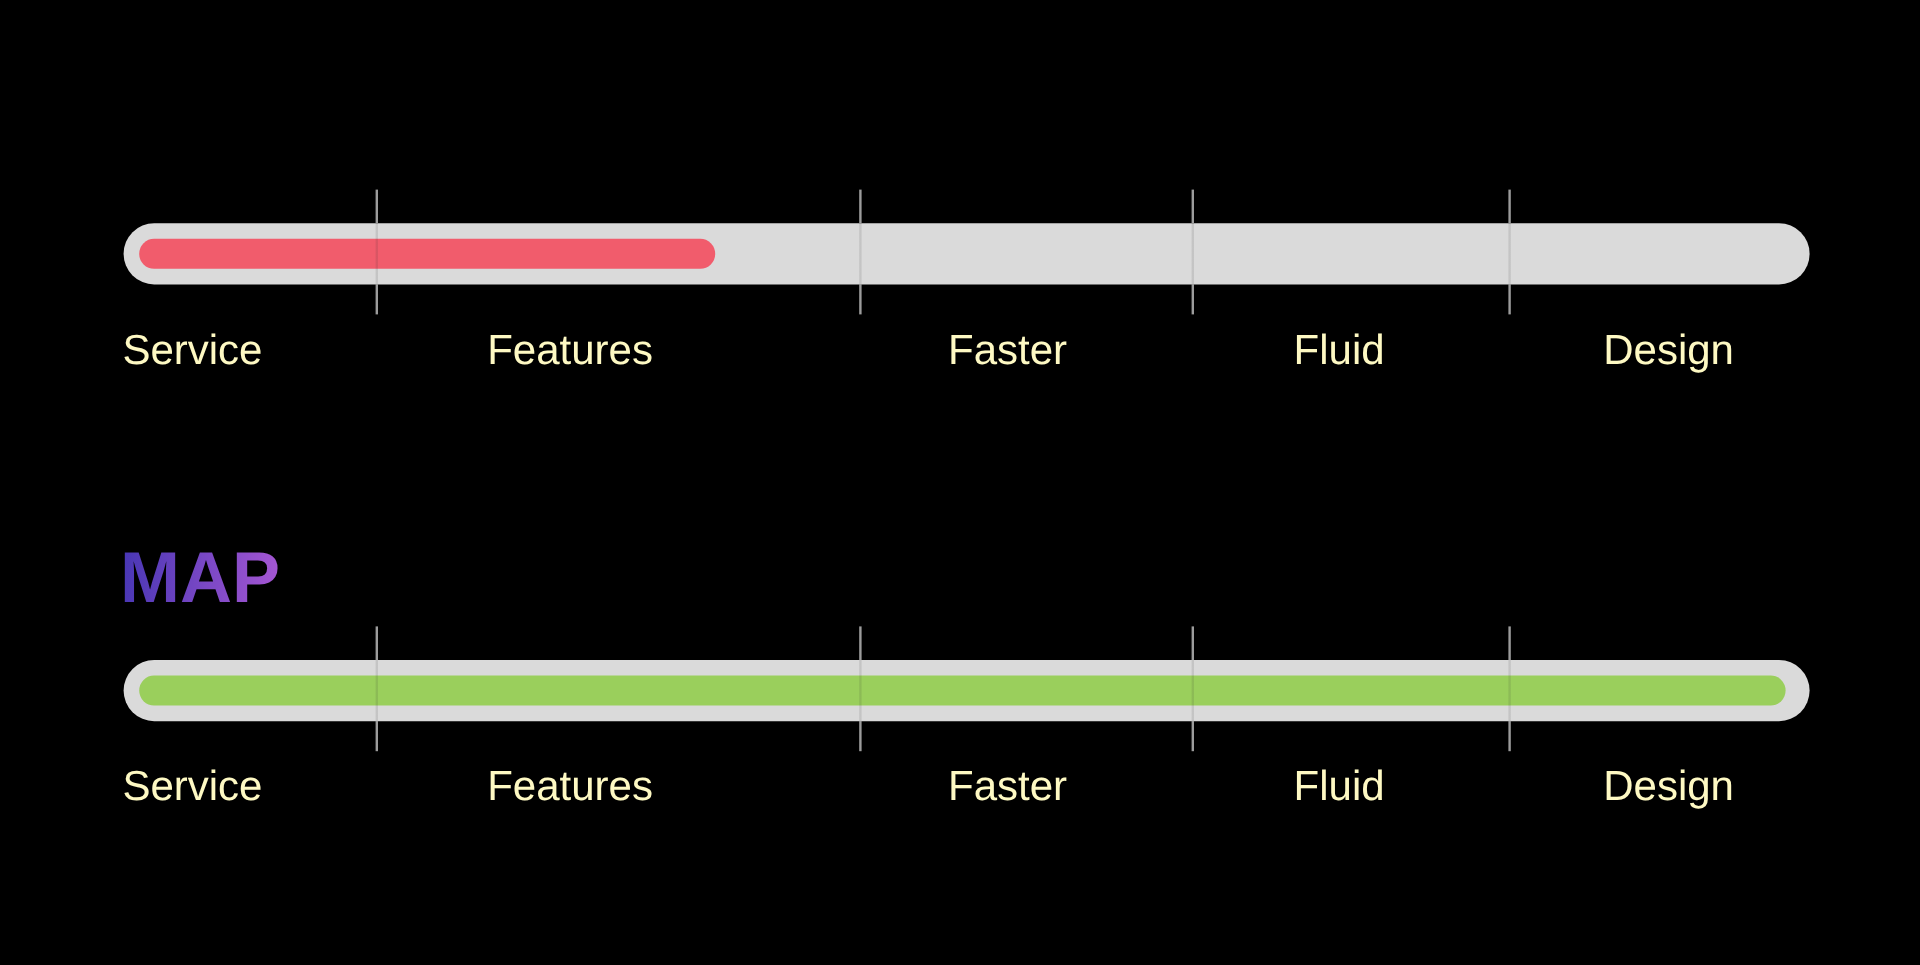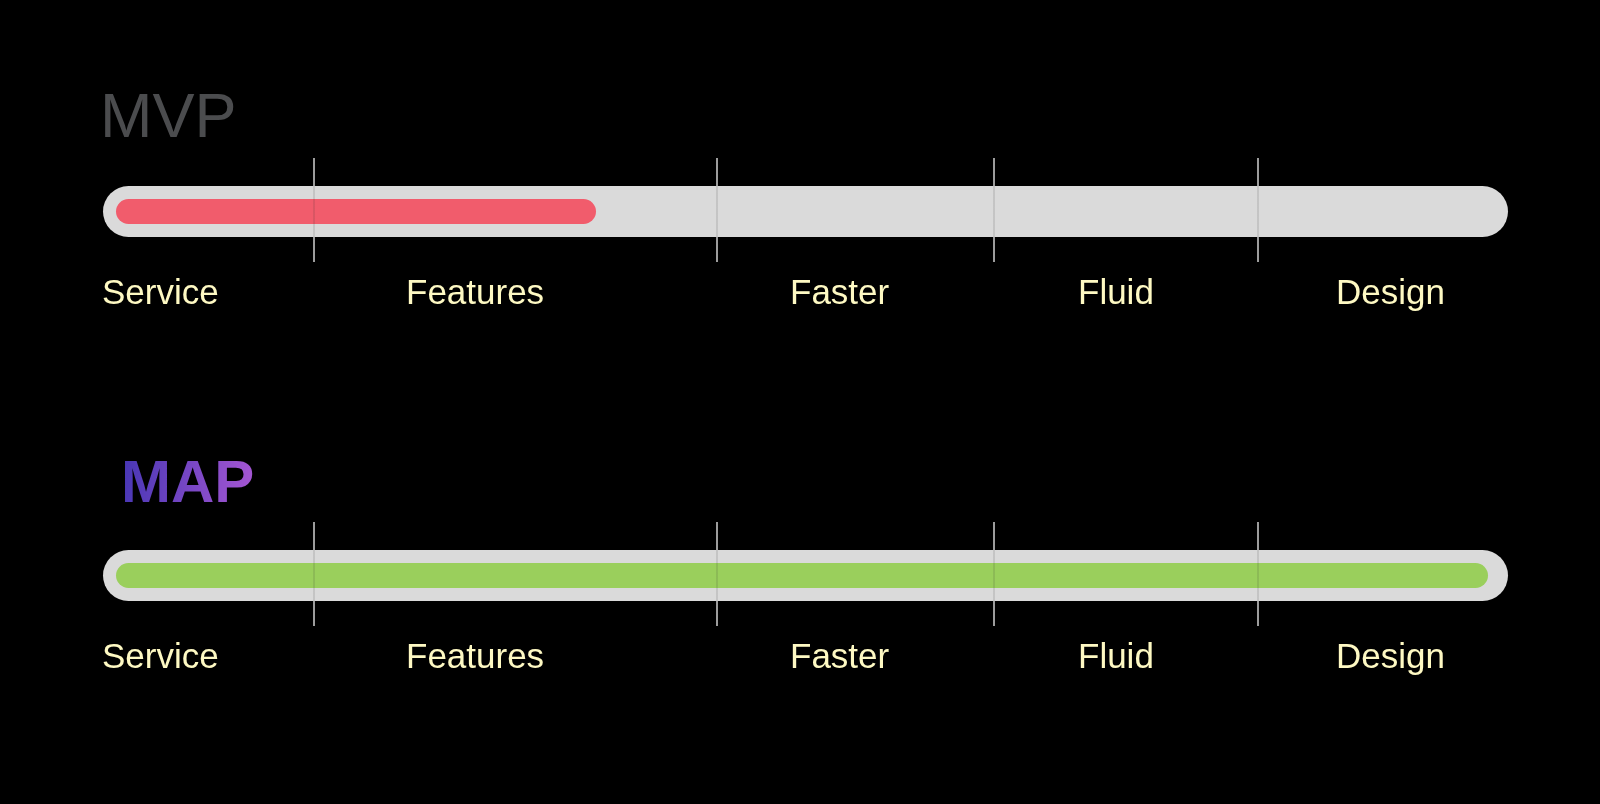--- a/index.html
+++ b/index.html
@@ -72,35 +72,34 @@
     color: #fef9c3;
     white-space: nowrap;
     z-index: 4;
   }
 </style>
 </head>
 <body>
 
 <div class="canvas">
   <section class="bar-group" id="group-0" style="top:0px">
-      <div class="bar-title" style="color: rgb(75, 76, 78);">MVP</div>
       <div class="track" style="background: rgb(218, 218, 218);"></div>
       <div class="fill" style="background: rgb(241, 92, 108); width: 480px;"></div>
       <div class="tick" style="left: 313px; background: linear-gradient(rgb(156, 156, 156) 0%, rgb(156, 156, 156) 26.9%, rgba(40, 40, 40, 0.12) 26.9%, rgba(40, 40, 40, 0.12) 76%, rgb(156, 156, 156) 76%, rgb(156, 156, 156) 100%);"></div>
       <div class="tick" style="left: 716px; background: linear-gradient(rgb(156, 156, 156) 0%, rgb(156, 156, 156) 26.9%, rgba(40, 40, 40, 0.12) 26.9%, rgba(40, 40, 40, 0.12) 76%, rgb(156, 156, 156) 76%, rgb(156, 156, 156) 100%);"></div>
       <div class="tick" style="left: 993px; background: linear-gradient(rgb(156, 156, 156) 0%, rgb(156, 156, 156) 26.9%, rgba(40, 40, 40, 0.12) 26.9%, rgba(40, 40, 40, 0.12) 76%, rgb(156, 156, 156) 76%, rgb(156, 156, 156) 100%);"></div>
       <div class="tick" style="left: 1257px; background: linear-gradient(rgb(156, 156, 156) 0%, rgb(156, 156, 156) 26.9%, rgba(40, 40, 40, 0.12) 26.9%, rgba(40, 40, 40, 0.12) 76%, rgb(156, 156, 156) 76%, rgb(156, 156, 156) 100%);"></div>
       <div class="axis-label" style="left: 102px;">Service</div>
       <div class="axis-label" style="left: 406px;">Features</div>
       <div class="axis-label" style="left: 790px;">Faster</div>
       <div class="axis-label" style="left: 1078px;">Fluid</div>
       <div class="axis-label" style="left: 1336px;">Design</div>
     </section>
   <section class="bar-group" id="group-1" style="top:364px">
-      <div class="bar-title gradient" style="background-image: linear-gradient(95deg, rgb(70, 54, 180), rgb(167, 87, 211)); margin-left: 21px;">MAP</div>
+      <div class="bar-title gradient" style="background-image: linear-gradient(95deg, rgb(70, 54, 180), rgb(167, 87, 211));">MAP</div>
       <div class="track" style="background: rgb(218, 218, 218);"></div>
       <div class="fill" style="background: rgb(154, 207, 92); width: 1372px;"></div>
       <div class="tick" style="left: 313px; background: linear-gradient(rgb(156, 156, 156) 0%, rgb(156, 156, 156) 26.9%, rgba(40, 40, 40, 0.12) 26.9%, rgba(40, 40, 40, 0.12) 76%, rgb(156, 156, 156) 76%, rgb(156, 156, 156) 100%);"></div>
       <div class="tick" style="left: 716px; background: linear-gradient(rgb(156, 156, 156) 0%, rgb(156, 156, 156) 26.9%, rgba(40, 40, 40, 0.12) 26.9%, rgba(40, 40, 40, 0.12) 76%, rgb(156, 156, 156) 76%, rgb(156, 156, 156) 100%);"></div>
       <div class="tick" style="left: 993px; background: linear-gradient(rgb(156, 156, 156) 0%, rgb(156, 156, 156) 26.9%, rgba(40, 40, 40, 0.12) 26.9%, rgba(40, 40, 40, 0.12) 76%, rgb(156, 156, 156) 76%, rgb(156, 156, 156) 100%);"></div>
       <div class="tick" style="left: 1257px; background: linear-gradient(rgb(156, 156, 156) 0%, rgb(156, 156, 156) 26.9%, rgba(40, 40, 40, 0.12) 26.9%, rgba(40, 40, 40, 0.12) 76%, rgb(156, 156, 156) 76%, rgb(156, 156, 156) 100%);"></div>
       <div class="axis-label" style="left: 102px;">Service</div>
       <div class="axis-label" style="left: 406px;">Features</div>
       <div class="axis-label" style="left: 790px;">Faster</div>
       <div class="axis-label" style="left: 1078px;">Fluid</div>

